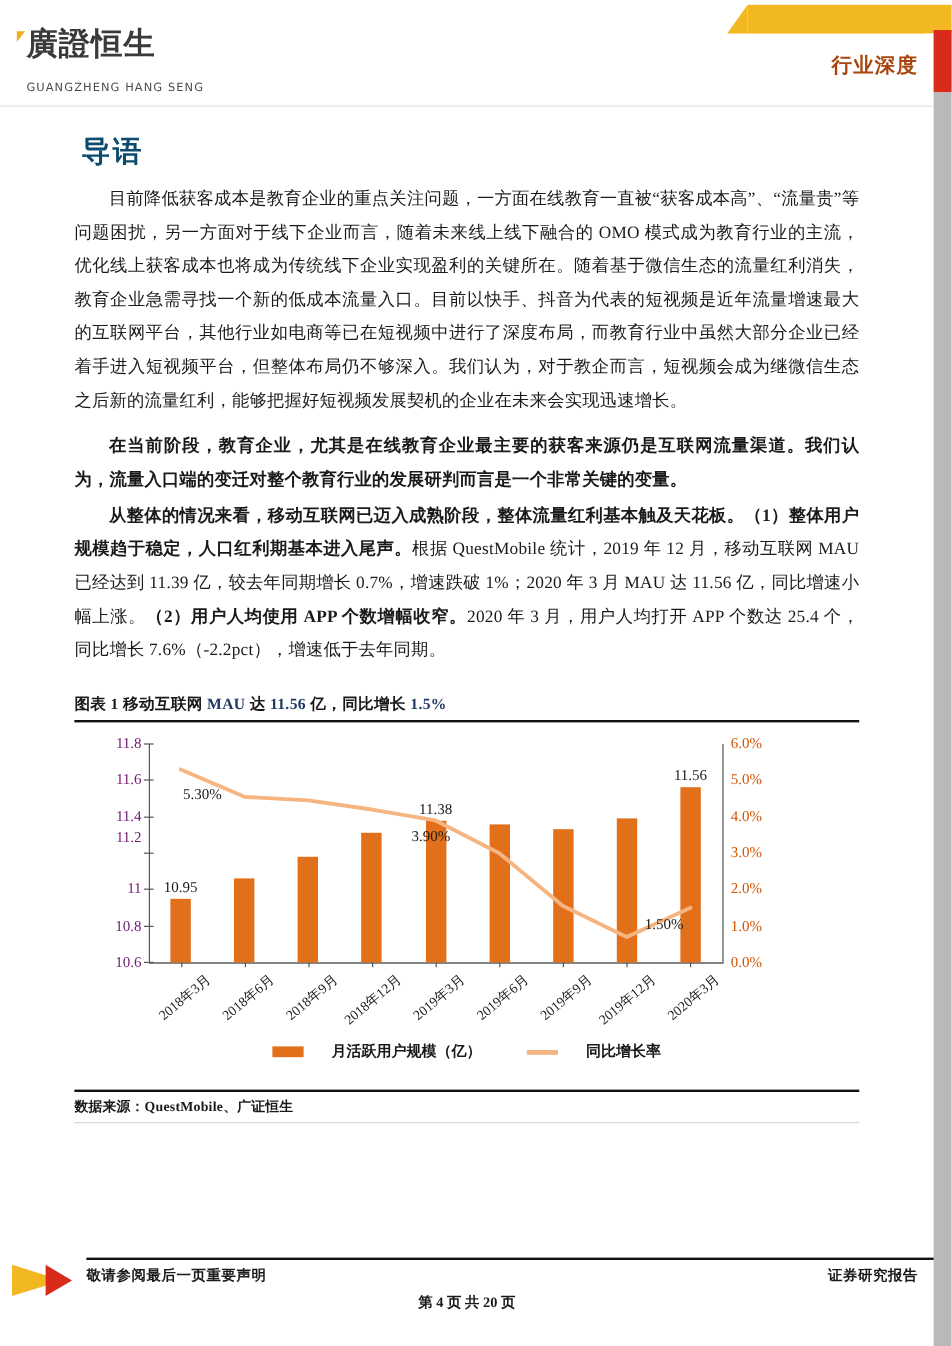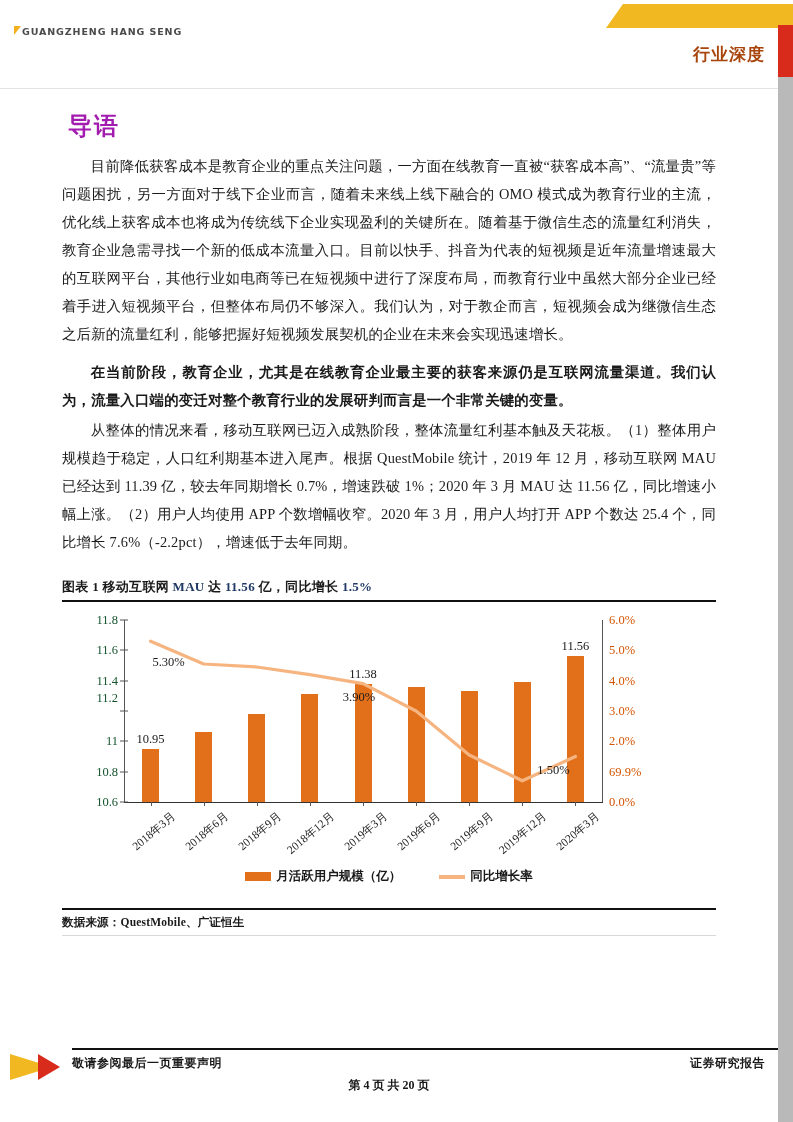--- a/index.html
+++ b/index.html
@@ -14,22 +14,22 @@
   
   .header { position:absolute; left:0; top:0; width:793px; height:88px; }
   .logo-wrap { position:absolute; left:22px; top:24px; }
   .logo-cn {
     font-family:"DejaVu Sans", sans-serif;
     font-size:26px; font-weight:bold; letter-spacing:1px;
     color:#3a3a3a; line-height:1.05;
   }
   .logo-en {
     font-family:"DejaVu Sans", sans-serif;
-    font-size:9.5px; font-weight:bold; letter-spacing:0.9px;
-    color:#4a4a4a; margin-top:2px;
+    font-size:9.5px; font-weight:normal; letter-spacing:0.9px;
+    color:#4a4a4a; margin-top:17px;
   }
   .logo-spark {
     position:absolute; left:-8px; top:2px;
     width:0; height:0;
     border-left:7px solid #f3b01c;
     border-bottom:9px solid transparent;
   }
 
   
   .ribbon-yellow {
@@ -64,35 +64,35 @@
     position:absolute; left:0; top:88px; width:778px; height:1px;
     background:#e3e3e3;
   }
 
   
   .content { position:absolute; left:0; top:88px; width:778px; }
 
   .h-daoyu {
     margin:22px 0 0 68px;
     font-family:"DejaVu Serif", serif;
-    font-size:24px; font-weight:bold; color:#a21caf;
+    font-size:24px; font-weight:bold; color:#0c4a6e;
     letter-spacing:2px;
   }
 
   .para {
     margin:10px 62px 0 62px;
     font-size:14.4px;
     line-height:28px;
     text-align:justify;
     text-indent:2em;
     letter-spacing:0.2px;
   }
   .para.bold { font-weight:bold; }
   .para.tight { margin-top:2px; }
-  b.em { font-weight:normal; }
+  b.em { font-weight:bold; }
 
   .h-sec {
     margin:26px 0 0 68px;
     font-family:"DejaVu Serif", serif;
     font-size:23px; font-weight:bold; color:#c00000;
     letter-spacing:2px;
   }
 
   
   .fig-cap {
@@ -122,21 +122,21 @@
     position:absolute; left:540px; top:14px; width:1px; height:182px;
     background:#555;
   }
   .axis-line-bottom {
     position:absolute; left:62px; top:196px; width:479px; height:1px;
     background:#333;
   }
   .ytick {
     position:absolute; right:100%; margin-right:6px;
     transform:translateY(-50%);
-    font-size:12.5px; white-space:nowrap; color:#14532d;
+    font-size:12.5px; white-space:nowrap; color:#701a75;
   }
   .ytick-mark {
     position:absolute; left:-4px; width:4px; height:1px; background:#555;
     transform:translateY(-50%);
   }
   .ytick2 {
     position:absolute; left:100%; margin-left:7px;
     transform:translateY(-50%);
     font-size:12.5px; white-space:nowrap; color:#d35400;
   }
@@ -165,21 +165,21 @@
     font-size:11.5px; white-space:nowrap;
     transform-origin:left top;
     transform:rotate(-40deg) translateX(-100%);
     color:#1a1a1a;
   }
 
   .legend {
     position:absolute; left:0; top:262px; width:654px;
     display:flex; justify-content:center; align-items:center; gap:38px;
   }
-  .lg-item { display:flex; align-items:center; gap:5px; }
+  .lg-item { display:flex; align-items:center; gap:23px; }
   .lg-swatch-bar { width:26px; height:9px; background:#e2701b; }
   .lg-swatch-line { width:26px; height:4px; background:#f6b580; }
   .lg-text { font-size:12.5px; font-weight:bold; }
 
   .fig-rule2 {
     margin:2px 0 0 62px; width:654px; height:2px; background:#111;
   }
   .src {
     margin:5px 0 0 62px;
     font-size:11.5px; font-weight:bold; letter-spacing:0.2px;
@@ -217,20 +217,21 @@
     position:absolute; left:0; bottom:28px; width:778px;
     text-align:center; font-size:12px; font-weight:bold;
   }
 </style>
 </head>
 <body>
 
 <div class="header">
   <div class="logo-wrap">
     <div class="logo-spark"></div>
+    <div class="logo-cn">廣證恒生</div>
     <div class="logo-en">GUANGZHENG HANG SENG</div>
   </div>
   <div class="ribbon-yellow"></div>
   <div class="ribbon-notch"></div>
   <div class="header-tag">行业深度</div>
   <div class="header-rule"></div>
 </div>
 <div class="bar-red"></div>
 <div class="bar-gray"></div>
 
@@ -261,21 +262,21 @@
         <div class="ytick" style="top: 78px;">11.2</div>
         <div class="ytick-mark" style="top: 91px;"></div>
         <div class="ytick" style="top: 60.6667px;">11.4</div>
         <div class="ytick-mark" style="top: 60.6667px;"></div>
         <div class="ytick" style="top: 30.3333px; text-align: right;">11.6</div>
         <div class="ytick-mark" style="top: 30.3333px;"></div>
         <div class="ytick" style="top: 0px;">11.8</div>
         <div class="ytick-mark" style="top: 0px;"></div>
         <div class="ytick2" style="top: 182px;">0.0%</div>
         <div class="ytick2-mark" style="top: 182px;"></div>
-        <div class="ytick2" style="top: 151.667px;">69.9%</div>
+        <div class="ytick2" style="top: 151.667px;">1.0%</div>
         <div class="ytick2-mark" style="top: 151.667px;"></div>
         <div class="ytick2" style="top: 121.333px;">2.0%</div>
         <div class="ytick2-mark" style="top: 121.333px;"></div>
         <div class="ytick2" style="top: 91px;">3.0%</div>
         <div class="ytick2-mark" style="top: 91px;"></div>
         <div class="ytick2" style="top: 60.6667px;">4.0%</div>
         <div class="ytick2-mark" style="top: 60.6667px;"></div>
         <div class="ytick2" style="top: 30.3333px;">5.0%</div>
         <div class="ytick2-mark" style="top: 30.3333px;"></div>
         <div class="ytick2" style="top: 0px;">6.0%</div>

